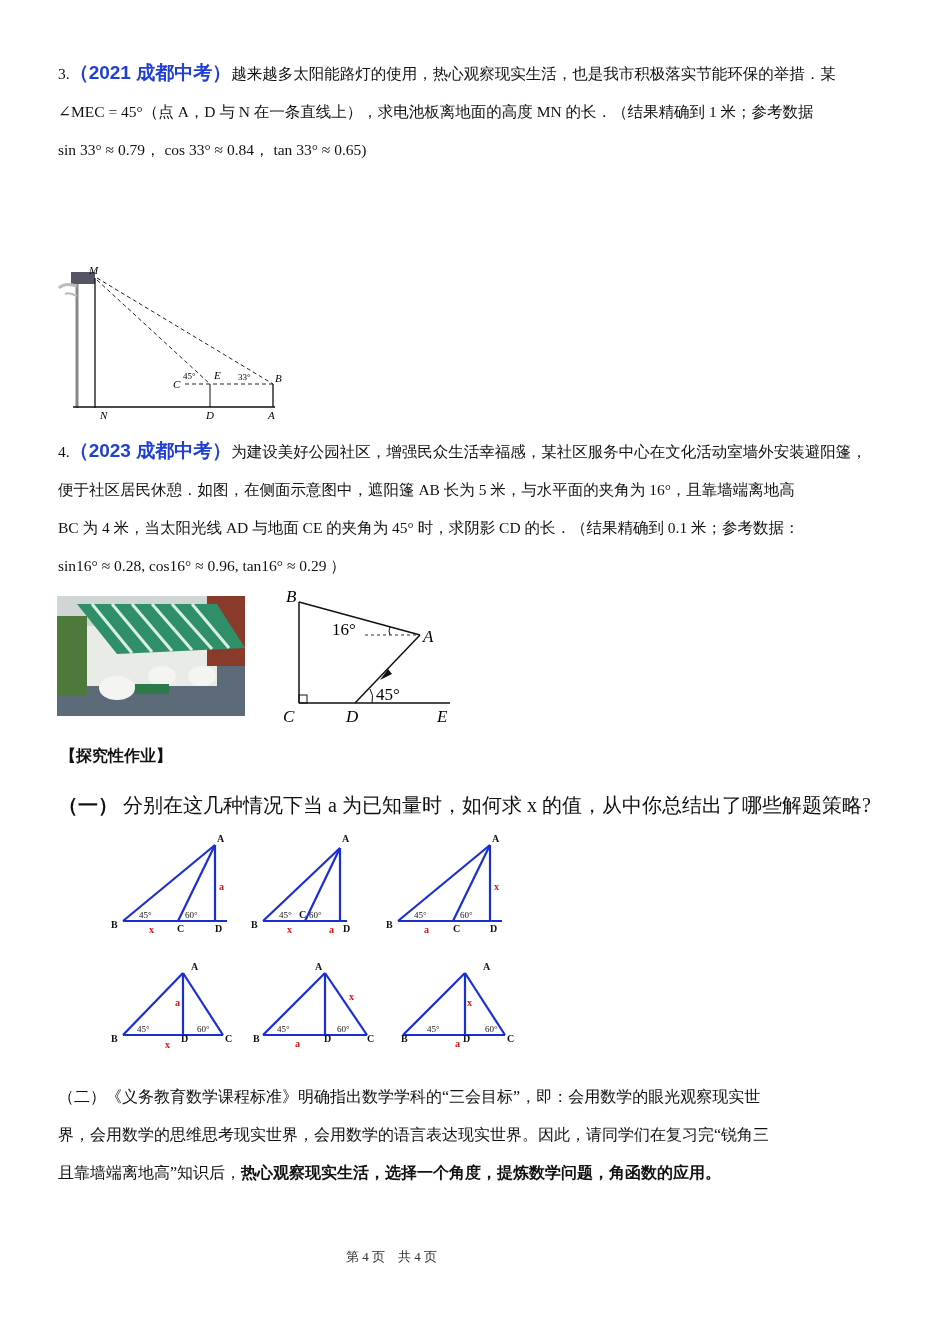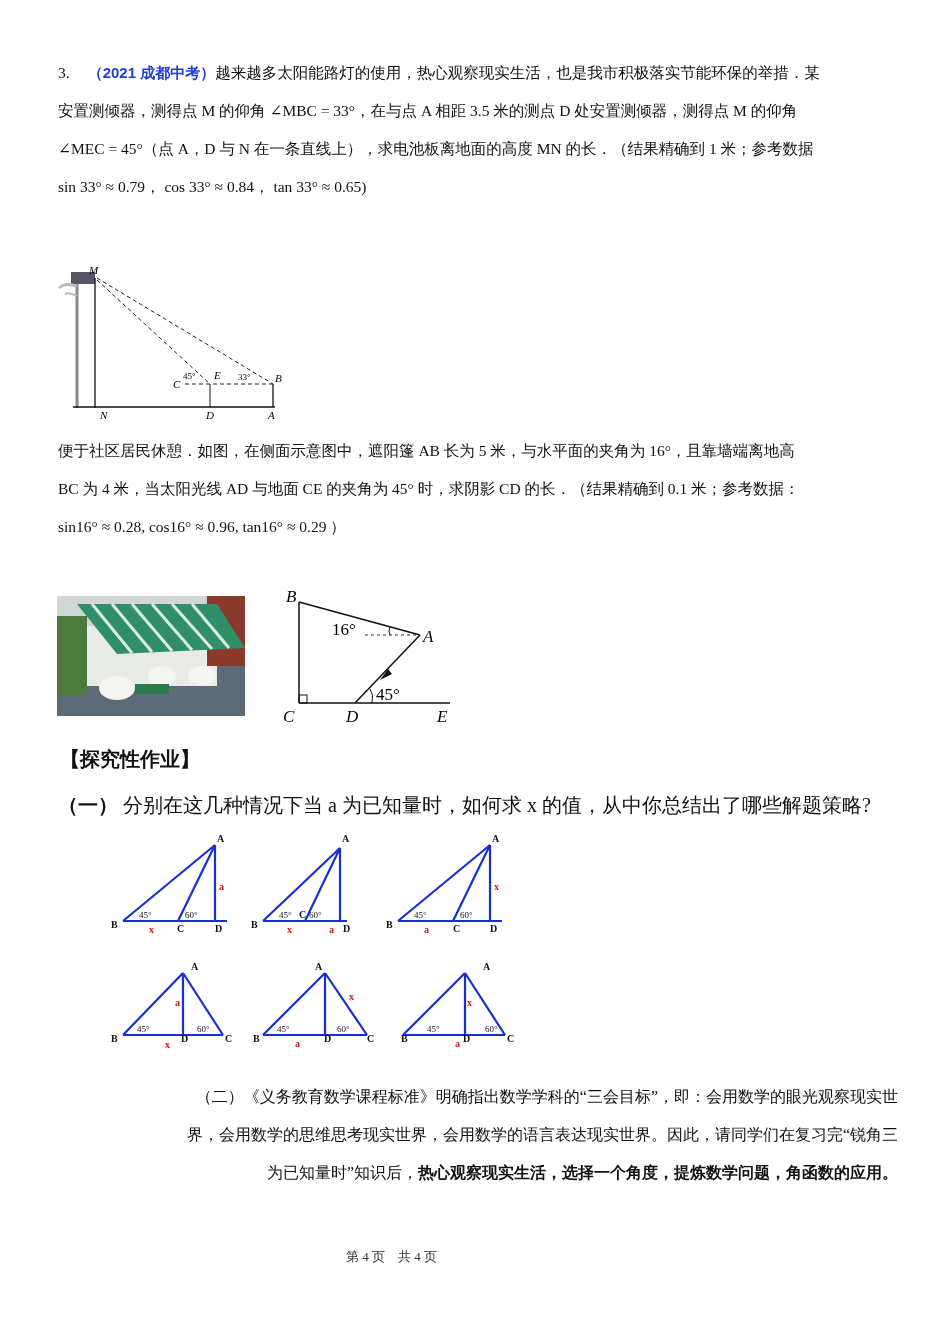--- a/index.html
+++ b/index.html
@@ -1,30 +1,29 @@
 <!DOCTYPE html>
 <html><head>
 <meta charset="utf-8">
 <style>
   html,body{margin:0;padding:0;background:#fff;}
   body{width:950px;height:1344px;position:relative;overflow:hidden;font-family:"Liberation Serif","DejaVu Serif",serif;color:#111;}
   .p{position:absolute;left:58px;width:840px;font-size:15.5px;line-height:38px;}
-  .src{color:#1f3fd6;font-family:"Liberation Sans","DejaVu Sans",sans-serif;font-weight:bold;font-size:15px;margin-left:18px;}
+  .src{color:#1f3fd6;font-family:"Liberation Sans","DejaVu Sans",sans-serif;font-weight:bold;font-size:19px;}
   .b{font-weight:bold;font-family:"Liberation Sans","DejaVu Sans",sans-serif;}
-  .heading{position:absolute;left:60px;top:746px;font-size:20px;font-weight:bold;font-family:"Liberation Sans","DejaVu Sans",sans-serif;}
+  .heading{position:absolute;left:60px;top:746px;font-size:16px;font-weight:bold;font-family:"Liberation Sans","DejaVu Sans",sans-serif;}
   .fig{position:absolute;}
   .footer{position:absolute;left:0;width:783px;top:1248px;text-align:center;font-size:13px;color:#333;}
   svg text{font-family:"Liberation Serif","DejaVu Serif",serif;}
 </style>
 </head>
 <body>
 
 <div class="p" style="top:54px;">
   <div><span>3.</span><span class="src">（2021 成都中考）</span><span>越来越多太阳能路灯的使用，热心观察现实生活，也是我市积极落实节能环保的举措．某</span></div>
-  <div>安置测倾器，测得点 M 的仰角 ∠MBC = 33°，在与点 A 相距 3.5 米的测点 D 处安置测倾器，测得点 M 的仰角</div>
   <div>∠MEC = 45°（点 A，D 与 N 在一条直线上），求电池板离地面的高度 MN 的长．（结果精确到 1 米；参考数据</div>
   <div>sin 33° ≈ 0.79， cos 33° ≈ 0.84， tan 33° ≈ 0.65)</div>
 </div>
 
 <svg class="fig" style="left:55px;top:258px;" width="240" height="165" viewBox="0 0 240 165">
 
   <g>
     <line x1="22" y1="25" x2="22" y2="150" stroke="#888" stroke-width="3"></line>
     <rect x="16" y="14" width="24" height="12" fill="#556"></rect>
     <path d="M22 28 Q10 24 4 30" stroke="#bbb" stroke-width="3" fill="none"></path>
@@ -42,20 +41,21 @@
   <text x="128" y="121" font-size="9">45°</text>
   <text x="159" y="121" font-size="11" font-style="italic">E</text>
   <text x="183" y="122" font-size="9">33°</text>
   <text x="220" y="124" font-size="11" font-style="italic">B</text>
   <text x="45" y="161" font-size="11" font-style="italic">N</text>
   <text x="151" y="161" font-size="11" font-style="italic">D</text>
   <text x="213" y="161" font-size="11" font-style="italic">A</text>
 </svg>
 
 <div class="p" style="top:432px;">
+  <div><span>4.</span><span class="src">（2023 成都中考）</span><span>为建设美好公园社区，增强民众生活幸福感，某社区服务中心在文化活动室墙外安装避阳篷，</span></div>
   <div>便于社区居民休憩．如图，在侧面示意图中，遮阳篷 AB 长为 5 米，与水平面的夹角为 16°，且靠墙端离地高</div>
   <div>BC 为 4 米，当太阳光线 AD 与地面 CE 的夹角为 45° 时，求阴影 CD 的长．（结果精确到 0.1 米；参考数据：</div>
   <div>sin16° ≈ 0.28, cos16° ≈ 0.96, tan16° ≈ 0.29 ）</div>
 </div>
 
 <svg class="fig" style="left:57px;top:596px;" width="188" height="120" viewBox="0 0 188 120">
   <rect width="188" height="120" fill="#cfd6d4"></rect>
   <rect x="0" y="70" width="188" height="50" fill="#5c6a7a"></rect>
   <rect x="30" y="30" width="130" height="60" fill="#e8ebe6"></rect>
   <rect x="150" y="0" width="38" height="70" fill="#8a3a2a"></rect>
@@ -201,19 +201,19 @@
       <text x="296" y="212">B</text>
       <text x="402" y="212">C</text>
       <text x="358" y="212">D</text>
     <text x="322" y="202" font-weight="normal" font-size="9">45°</text>
     <text x="380" y="202" font-weight="normal" font-size="9">60°</text>
     <text x="362" y="176" fill="#d01818">x</text>
     <text x="350" y="217" fill="#d01818">a</text>
   </g>
 </svg>
 
-<div class="p" style="top:1078px;font-size:16px;text-align:right;">
+<div class="p" style="top:1078px;font-size:16px;">
   <div>（二）《义务教育数学课程标准》明确指出数学学科的“三会目标”，即：会用数学的眼光观察现实世</div>
   <div>界，会用数学的思维思考现实世界，会用数学的语言表达现实世界。因此，请同学们在复习完“锐角三</div>
-  <div><span>为已知量时”知识后，</span><span class="b">热心观察现实生活，选择一个角度，提炼数学问题，角函数的应用。</span></div>
+  <div><span>且靠墙端离地高”知识后，</span><span class="b">热心观察现实生活，选择一个角度，提炼数学问题，角函数的应用。</span></div>
 </div>
 
 <div class="footer">第 4 页　共 4 页</div>
 
 </body></html>

